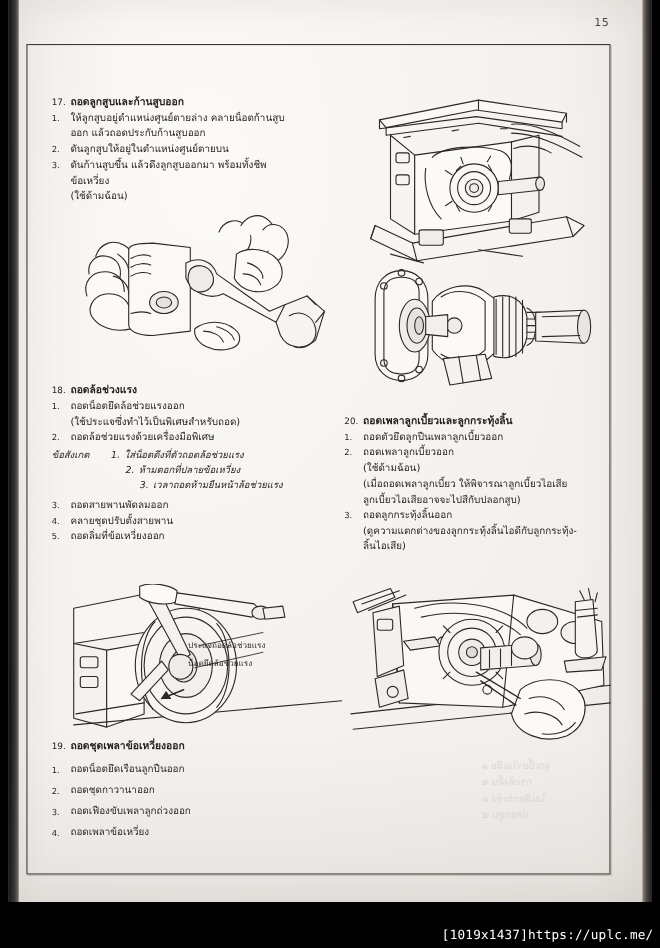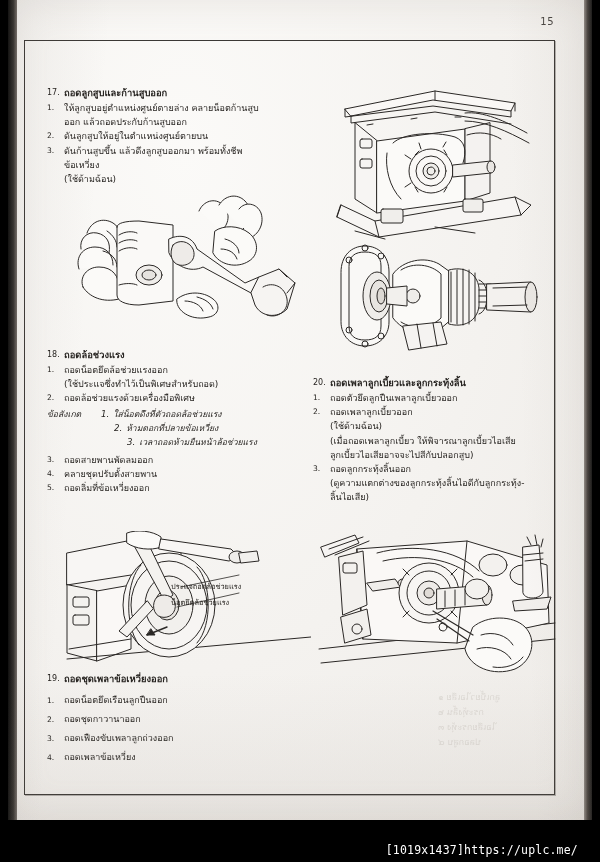--- a/index.html
+++ b/index.html
@@ -170,21 +170,21 @@
     font-size: 9px;
     line-height: 15px;
     white-space: nowrap;
     transform: scaleX(-1);
     pointer-events: none;
   }
 
   
   .watermark {
     position: absolute;
-    right: 16px;
+    right: 0;
     bottom: 0;
     height: 24px;
     padding: 0 6px;
     display: flex;
     align-items: center;
     background: #000;
     color: #ffffff;
     font-family: "DejaVu Sans Mono", "Liberation Mono", monospace;
     font-size: 11.5px;
     letter-spacing: .2px;

